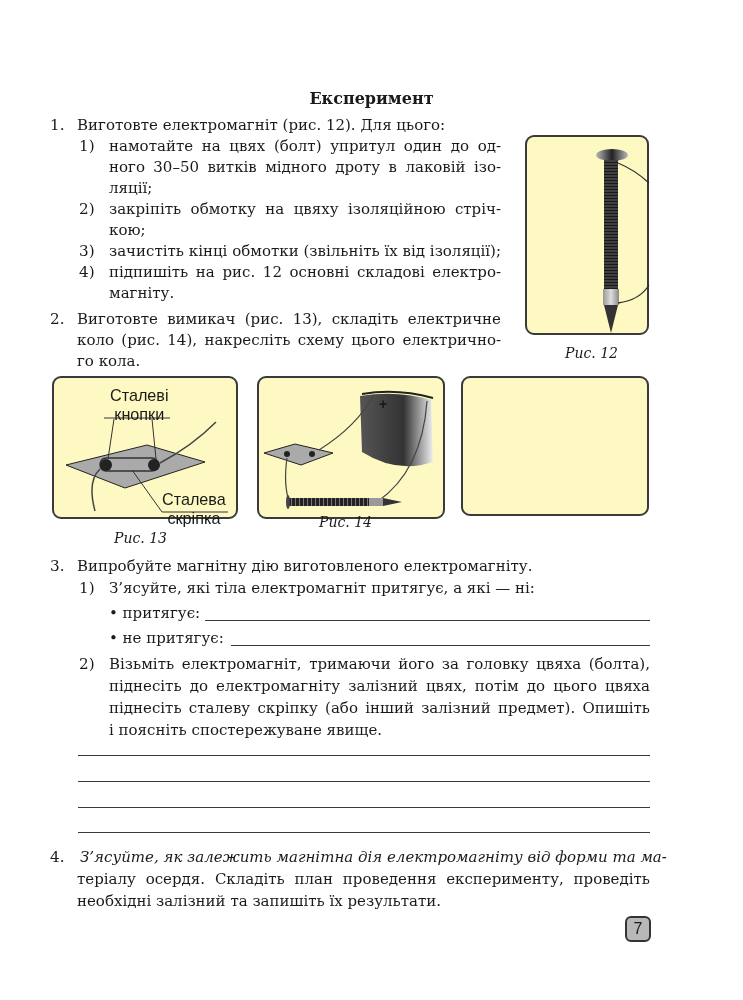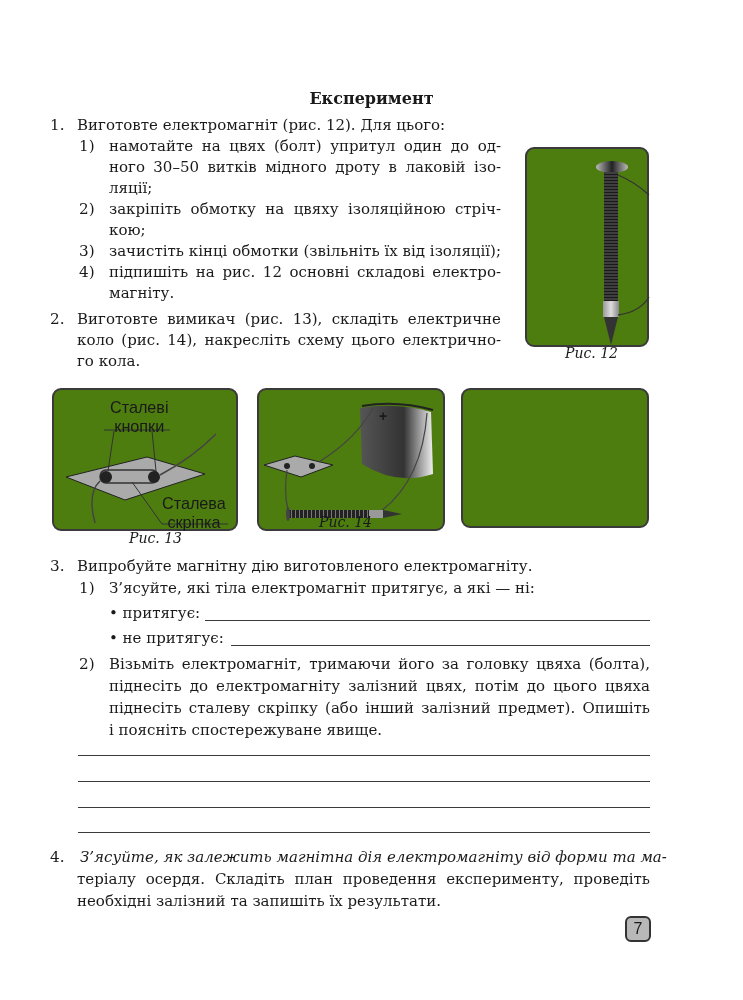--- a/index.html
+++ b/index.html
@@ -4,21 +4,21 @@
 <style>
   html, body { margin:0; padding:0; background:#fff; }
   body { width:743px; height:1000px; position:relative; overflow:hidden;
          font-family:"DejaVu Serif", serif; color:#1a1a1a; }
   .abs { position:absolute; }
   .title { left:0; width:743px; top:89px; text-align:center; font-weight:bold; font-size:16px; }
   .line { position:absolute; font-size:15px; line-height:21px; white-space:nowrap; }
   .num { position:absolute; font-size:15.2px; line-height:21px; }
   .just { text-align:justify; text-align-last:justify; }
   .sans { font-family:"Liberation Sans", sans-serif; font-size:16.2px; }
-  .frame { position:absolute; border:2.2px solid #3a3a3a; border-radius:9px; background:#4d7c0f; box-sizing:border-box;margin-top:12px; }
+  .frame { position:absolute; border:2.2px solid #3a3a3a; border-radius:9px; background:#fef9c3; box-sizing:border-box; }
   .caption { position:absolute; font-style:italic; font-size:14px; font-family:"DejaVu Serif", serif;text-align:center; }
   .rule { position:absolute; height:0; border-top:1.6px solid #3a3a3a; }
   .pagenum { position:absolute; left:625px; top:916px; width:26px; height:26px; border:2px solid #333;
              border-radius:6px; background:#b8b8b8; box-sizing:border-box; text-align:center;
              font-family:"Liberation Sans", sans-serif; font-size:16px; line-height:22px; }
   svg { position:absolute; overflow:visible; }
 </style>
 </head>
 <body>
 
@@ -87,26 +87,26 @@
     <line x1="52" y1="42" x2="118" y2="42" stroke="#333" stroke-width="1"></line>
     <line x1="62" y1="43" x2="56" y2="83" stroke="#333" stroke-width="1"></line>
     <line x1="100" y1="43" x2="104" y2="83" stroke="#333" stroke-width="1"></line>
     <line x1="80" y1="94" x2="110" y2="136" stroke="#333" stroke-width="1"></line>
     <line x1="110" y1="136" x2="176" y2="136" stroke="#333" stroke-width="1"></line>
   </svg>
   <div class="abs sans" style="left:56px;top:8px;line-height:19px;text-align:center;">
     <div>Сталеві</div>
     <div>кнопки</div>
   </div>
-  <div class="abs sans" style="left:108px;top:104px;line-height:19px;text-align:center;">
+  <div class="abs sans" style="left:108px;top:112px;line-height:19px;text-align:center;">
     <div>Сталева</div>
     <div>скріпка</div>
   </div>
 </div>
-<div class="caption" style="left:129px;top:530px;">Рис. 13</div>
+<div class="caption" style="left:114px;top:530px;">Рис. 13</div>
 
 <div class="frame" style="left:257px;top:376px;width:188px;height:143px;">
   <svg width="188" height="143" style="left:-2px;top:-2px;">
     <defs>
       <linearGradient id="bt" x1="0" x2="1">
           <stop offset="0" stop-color="#555"></stop>
           <stop offset="0.6" stop-color="#333"></stop>
           <stop offset="0.85" stop-color="#aaa"></stop>
           <stop offset="1" stop-color="#eee"></stop>
         </linearGradient>

